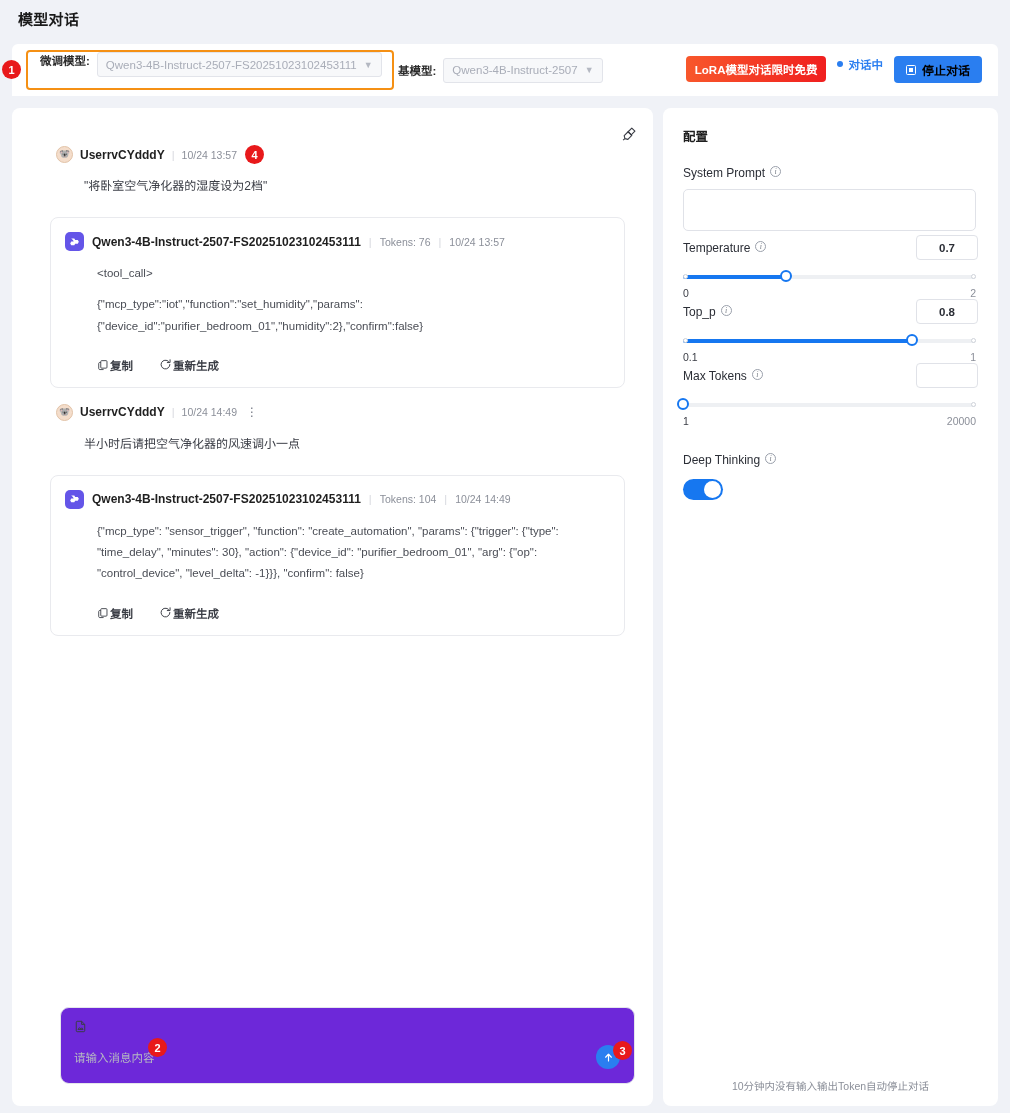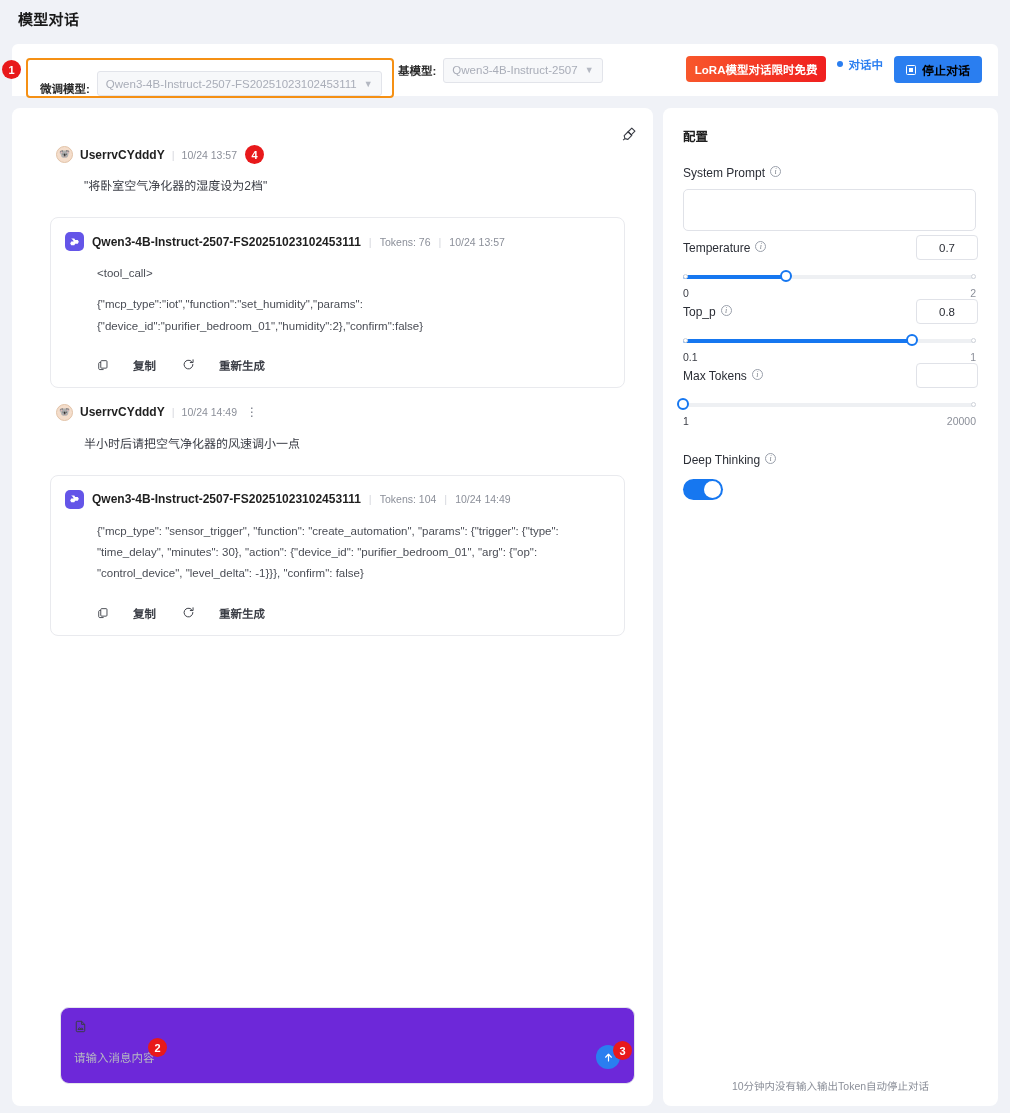--- a/index.html
+++ b/index.html
@@ -20,23 +20,23 @@
 
   
   .header {
     position: absolute; left: 12px; top: 44px;
     width: 986px; height: 52px;
     background: #ffffff; border-radius: 6px 6px 0 0;
     display: flex; align-items: center;
   }
   .model-group {
     position: absolute; left: 14px; top: 6px;
-    height: 40px; display: flex; align-items: flex-end;
+    height: 40px; display: flex; align-items: flex-start;
     border: 2px solid #f59014; border-radius: 4px;
-    padding: 0 10px 0 12px; background: #fff; margin-top: 8px;
+    padding: 0 10px 0 12px; background: #fff;
   }
   .field-label { font-size: 11.5px; color: #2b2b2b; font-weight: bold; margin-right: 7px; white-space: nowrap; }
   .select-box {
     height: 25px; border: 1px solid #e2e4ea; background: #f7f8fa;
     border-radius: 3px; display: flex; align-items: center;
     padding: 0 8px; gap: 7px; color: #a9adb8; font-size: 11.5px;
     white-space: nowrap; cursor: not-allowed;
   }
   .chev { font-size: 9px; color: #b4b8c2; }
 
@@ -118,21 +118,21 @@
     justify-content: center; flex: none;
   }
   .model-name { font-size: 12px; font-weight: bold; color: #1f1f1f; }
   .meta { font-size: 10.5px; color: #8b8f99; }
 
   .assist-body { margin: 12px 0 0 32px; font-size: 11.5px; color: #4a4d55; line-height: 1.85; }
   .assist-body .line { white-space: pre-wrap; word-break: break-word; }
   .tool-tag { margin-bottom: 10px; }
 
   .actions { display: flex; gap: 26px; margin: 20px 0 4px 32px; }
-  .action { display: flex; align-items: center; gap: 24px; cursor: pointer; }
+  .action { display: flex; align-items: center; gap: 1px; cursor: pointer; }
   .action-lbl { font-size: 11.5px; color: #3a3d45; font-weight: bold; }
 
   
   .composer {
     position: absolute; left: 48px; bottom: 22px;
     width: 575px; height: 77px;
     border: 1px solid #e4e6eb; border-radius: 9px; background: #6d28d9;
   }
   .upload-ico { position: absolute; left: 13px; top: 11px; cursor: pointer; }
   .ph { position: absolute; left: 13px; top: 41px; font-size: 11.5px; color: #b6b9c2; }
@@ -159,21 +159,21 @@
   .sys-textarea {
     margin-top: 9px; width: 293px; height: 42px;
     border: 1px solid #e0e2e8; border-radius: 5px; background: #fff;
     resize: none; font-family: inherit; font-size: 11.5px; padding: 6px 8px;
     color: #3a3d45; outline: none;
   }
   .row-lbl { display: flex; align-items: center; justify-content: space-between; }
   .num-box {
     width: 62px; height: 25px; border: 1px solid #e0e2e8; border-radius: 4px;
     background: #fff; text-align: center; font-size: 11.5px; color: #2b2e36;
-    font-family: inherit; outline: none;
+    font-family: inherit; outline: none; font-weight: bold;
   }
   .slider-wrap { position: relative; margin-top: 14px; width: 293px; height: 6px; }
   .track { position: absolute; left: 0; top: 1px; width: 100%; height: 4px; background: #eef0f3; border-radius: 2px; }
   .fill { position: absolute; left: 0; top: 1px; height: 4px; background: #1677f0; border-radius: 2px; }
   .knob {
     position: absolute; top: -4px; width: 12px; height: 12px; border-radius: 50%;
     background: #fff; border: 2px solid #1677f0; cursor: pointer; transform: translateX(-6px);
   }
   .end-dot { position: absolute; top: 0px; width: 5px; height: 5px; border-radius: 50%;
              border: 1px solid #cfd3da; background: #fff; }

